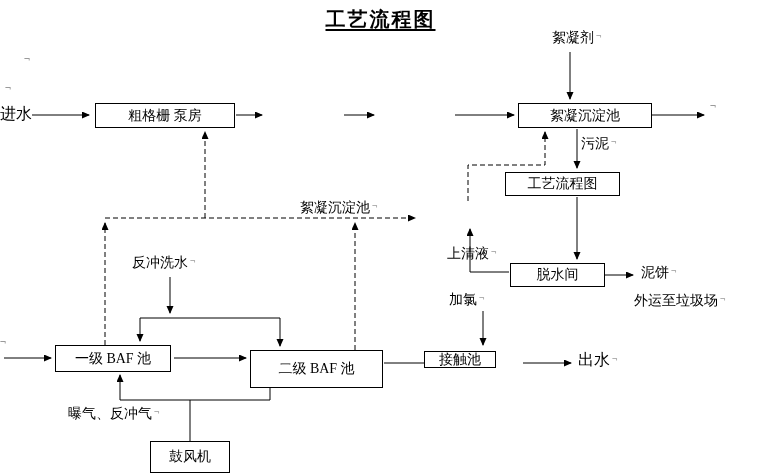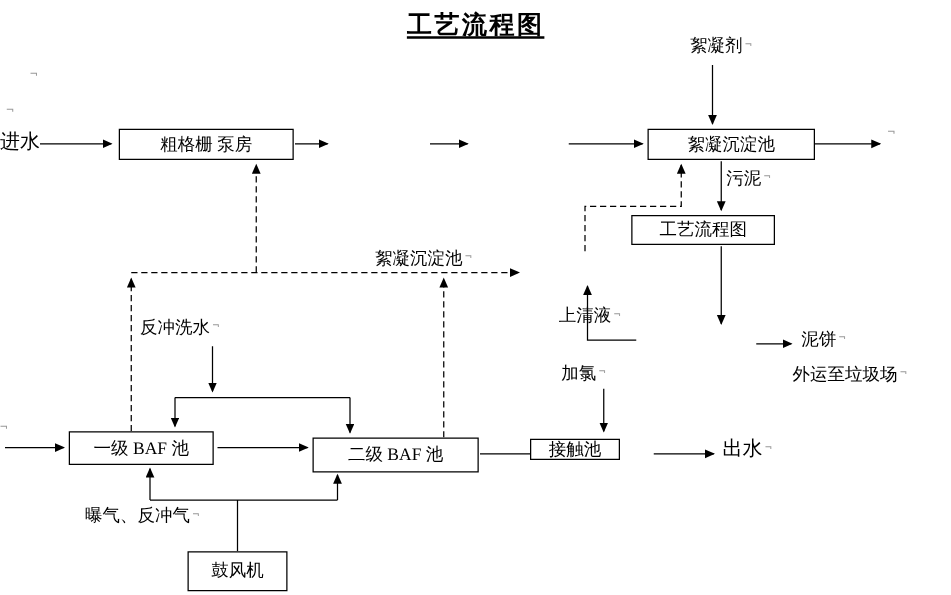--- a/index.html
+++ b/index.html
@@ -85,34 +85,35 @@
         <path d="M105 345 V223" marker-end="url(#arrow)"></path>
         <path d="M355 350 V223" marker-end="url(#arrow)"></path>
         <path d="M468 201 V165 H545 V132" marker-end="url(#arrow)"></path>
       </g>
     </g>
   </svg>
 
   <div class="box" style="left:95px;top:103px;width:140px;height:25px">粗格栅  泵房</div>
   <div class="box" style="left:518px;top:103px;width:134px;height:25px">絮凝沉淀池</div>
   <div class="box" style="left:505px;top:172px;width:115px;height:24px">工艺流程图</div>
+  <div class="box" style="left:510px;top:263px;width:95px;height:24px">脱水间</div>
   <div class="box" style="left:55px;top:345px;width:116px;height:27px">一级 BAF 池</div>
-  <div class="box" style="left:250px;top:350px;width:133px;height:28px">二级 BAF 池</div>
+  <div class="box" style="left:250px;top:350px;width:133px;height:38px">二级 BAF 池</div>
   <div class="box" style="left:424px;top:351px;width:72px;height:17px">接触池</div>
   <div class="box" style="left:150px;top:441px;width:80px;height:32px">鼓风机</div>
 
   <div class="lbl big" style="left:0px;top:105px">
     <span>进水</span></div>
   <div class="lbl" style="left:552px;top:30px">
     <span>絮凝剂</span><span class="mark">¬</span></div>
   <div class="lbl" style="left:581px;top:136px">
     <span>污泥</span><span class="mark">¬</span></div>
   <div class="lbl" style="left:300px;top:200px">
     <span>絮凝沉淀池</span><span class="mark">¬</span></div>
-  <div class="lbl" style="left:112px;top:255px">
+  <div class="lbl" style="left:132px;top:255px">
     <span>反冲洗水</span><span class="mark">¬</span></div>
   <div class="lbl" style="left:447px;top:246px">
     <span>上清液</span><span class="mark">¬</span></div>
   <div class="lbl" style="left:641px;top:265px">
     <span>泥饼</span><span class="mark">¬</span></div>
   <div class="lbl" style="left:634px;top:293px">
     <span>外运至垃圾场</span><span class="mark">¬</span></div>
   <div class="lbl" style="left:449px;top:292px">
     <span>加氯</span><span class="mark">¬</span></div>
   <div class="lbl big" style="left:578px;top:351px">

